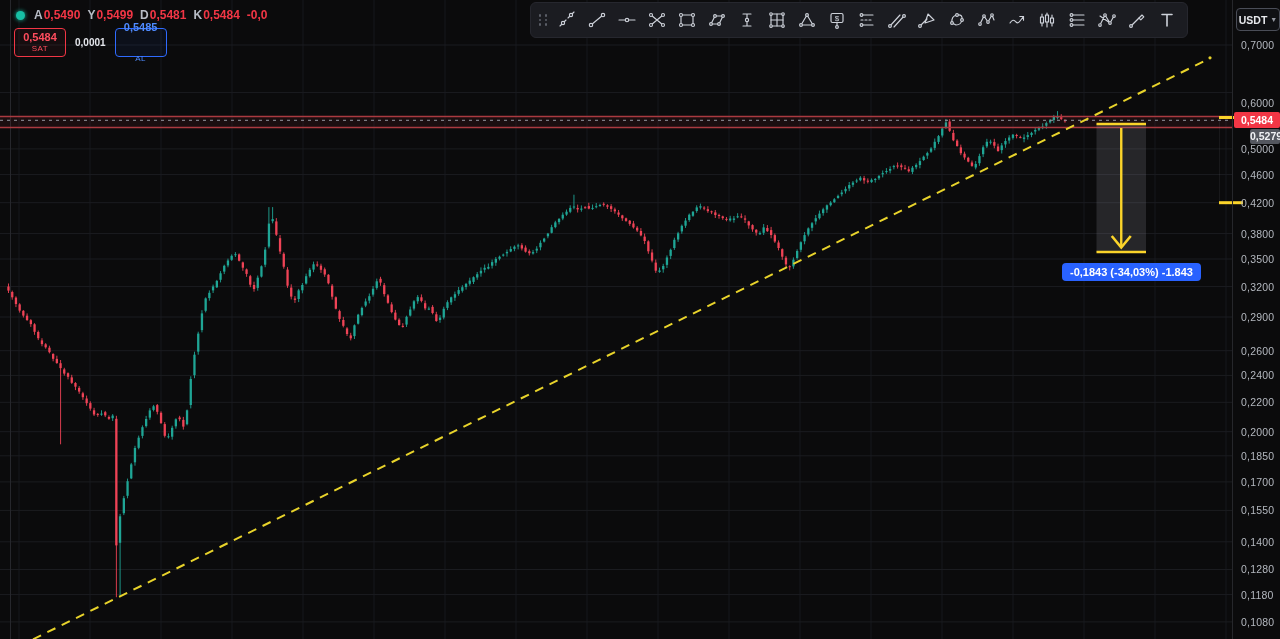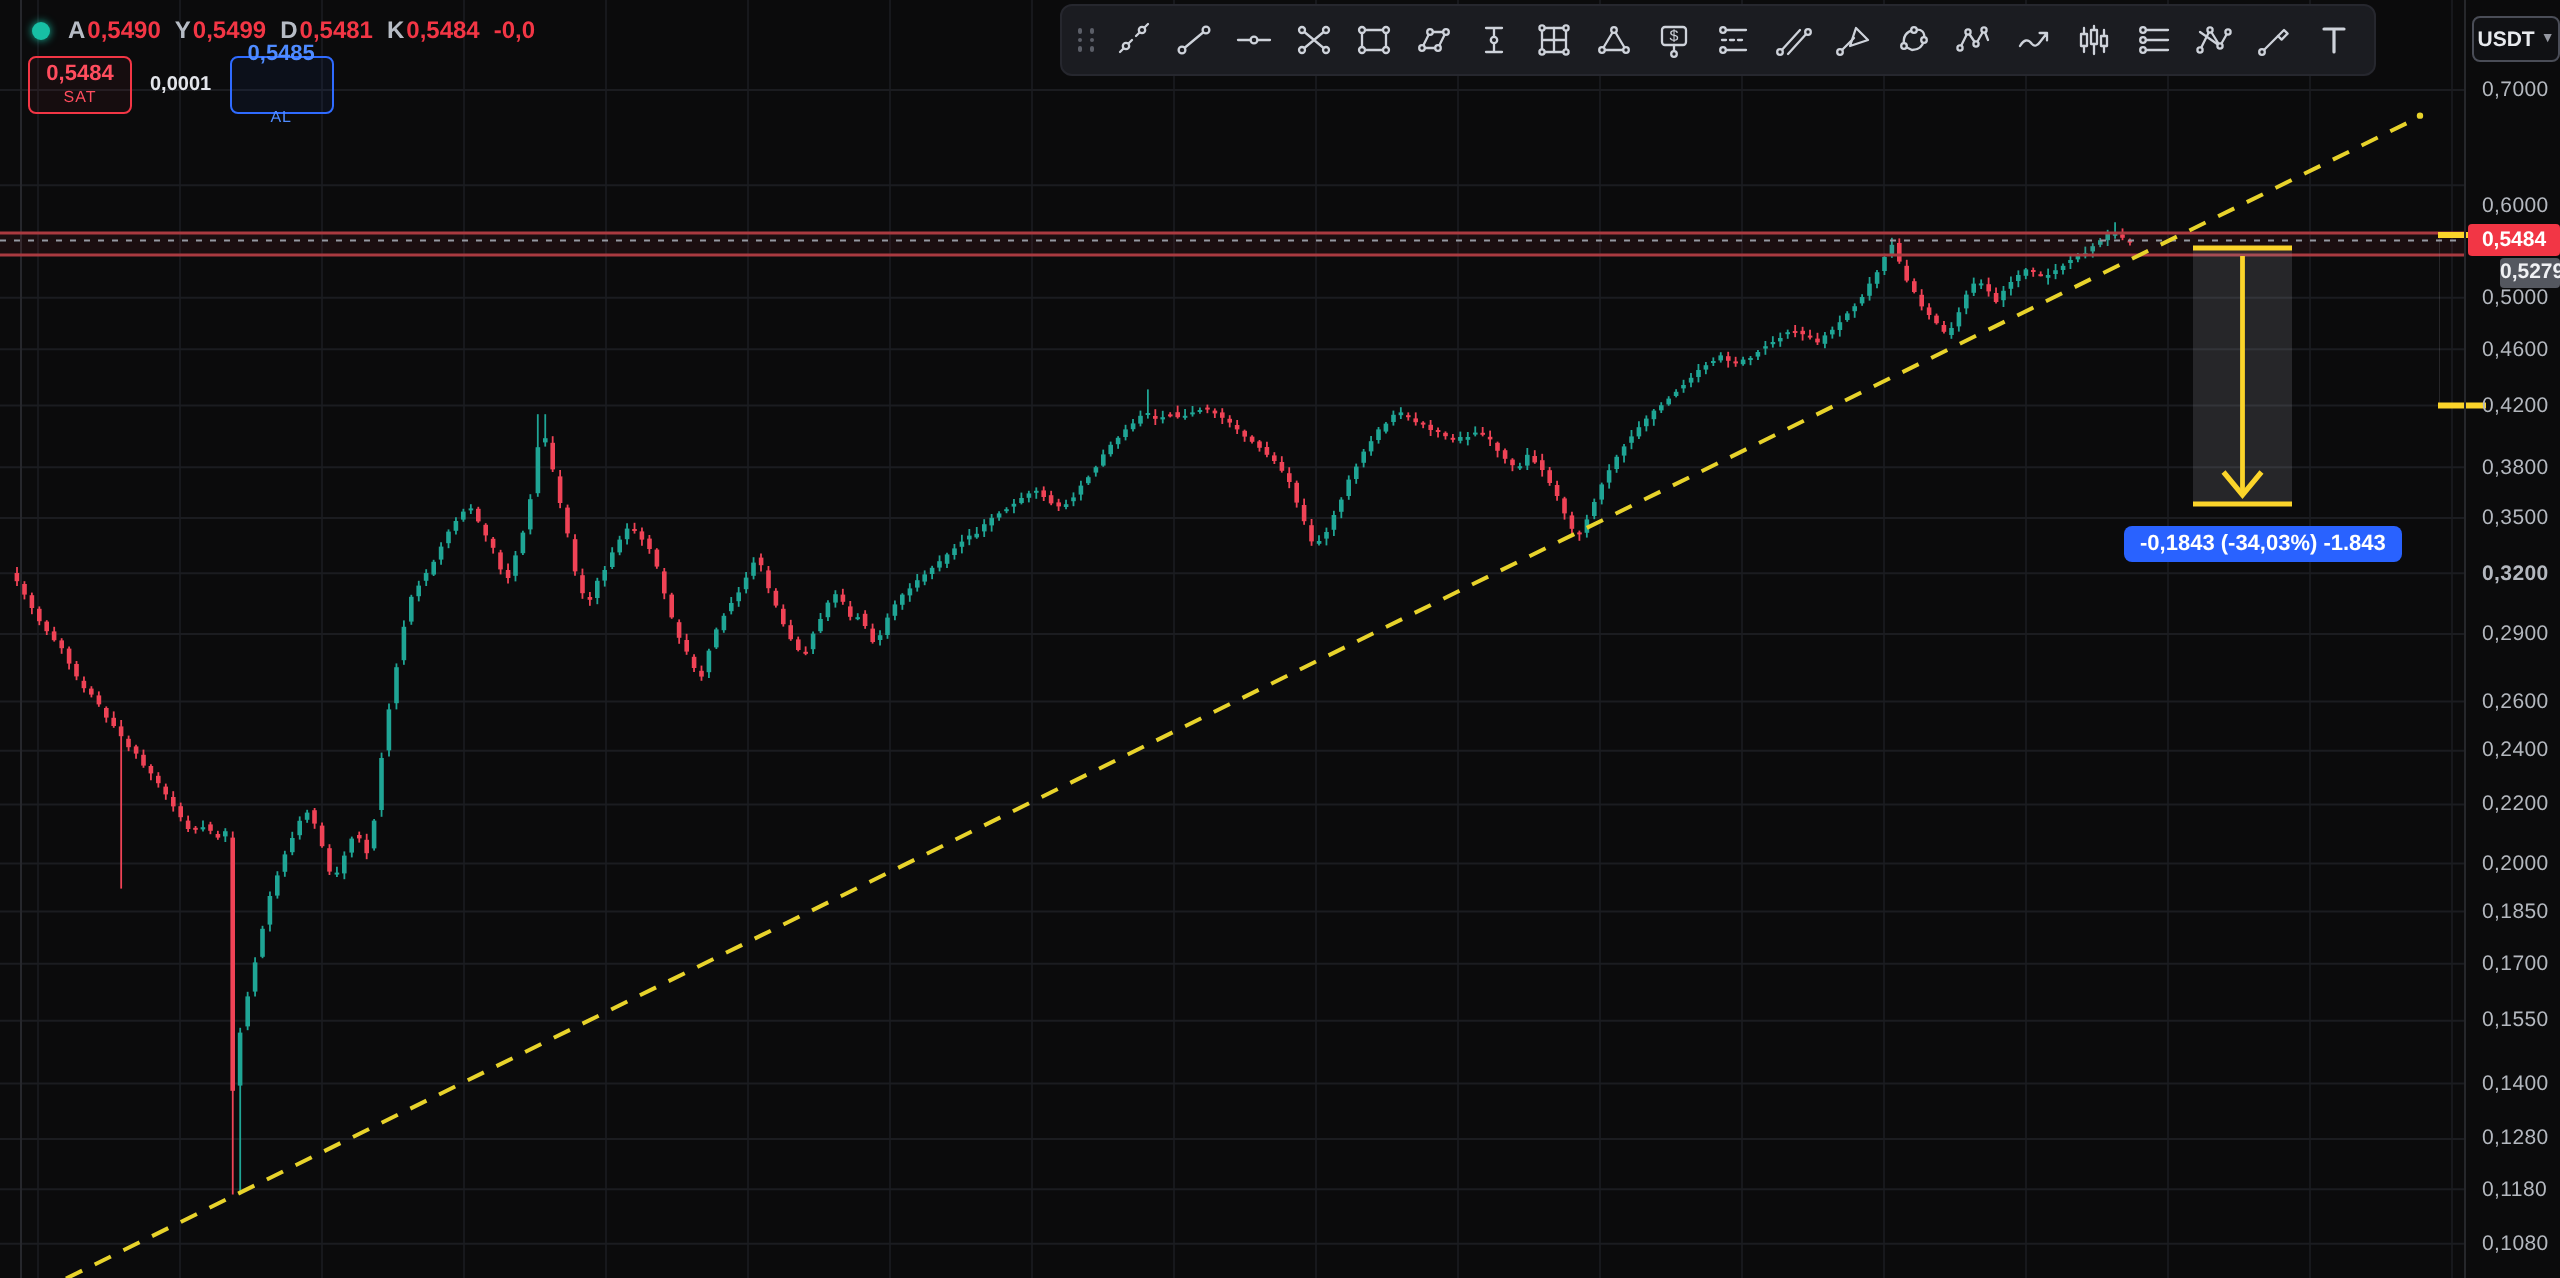--- a/index.html
+++ b/index.html
@@ -902,21 +902,21 @@
   <div id="axis">
     <div id="last-tag" class="price-tag">0,5484</div>
     <div id="mark-tag" class="price-tag">0,5279</div>
   <div class="tick" style="top: 39px;">0,7000</div>
       <div class="tick" style="top: 87px; margin-top: 10px;">0,6000</div>
       <div class="tick" style="top: 143px;">0,5000</div>
       <div class="tick" style="top: 169px;">0,4600</div>
       <div class="tick" style="top: 197px;">0,4200</div>
       <div class="tick" style="top: 228px;">0,3800</div>
       <div class="tick" style="top: 253px;">0,3500</div>
-      <div class="tick" style="top: 281px; font-weight: bold;">0,3200</div>
+      <div class="tick" style="top: 281px;">0,3200</div>
       <div class="tick" style="top: 311px;">0,2900</div>
       <div class="tick" style="top: 345px;">0,2600</div>
       <div class="tick" style="top: 369px;">0,2400</div>
       <div class="tick" style="top: 396px;">0,2200</div>
       <div class="tick" style="top: 426px;">0,2000</div>
       <div class="tick" style="top: 450px;">0,1850</div>
       <div class="tick" style="top: 476px;">0,1700</div>
       <div class="tick" style="top: 504px;">0,1550</div>
       <div class="tick" style="top: 536px;">0,1400</div>
       <div class="tick" style="top: 563px;">0,1280</div>

